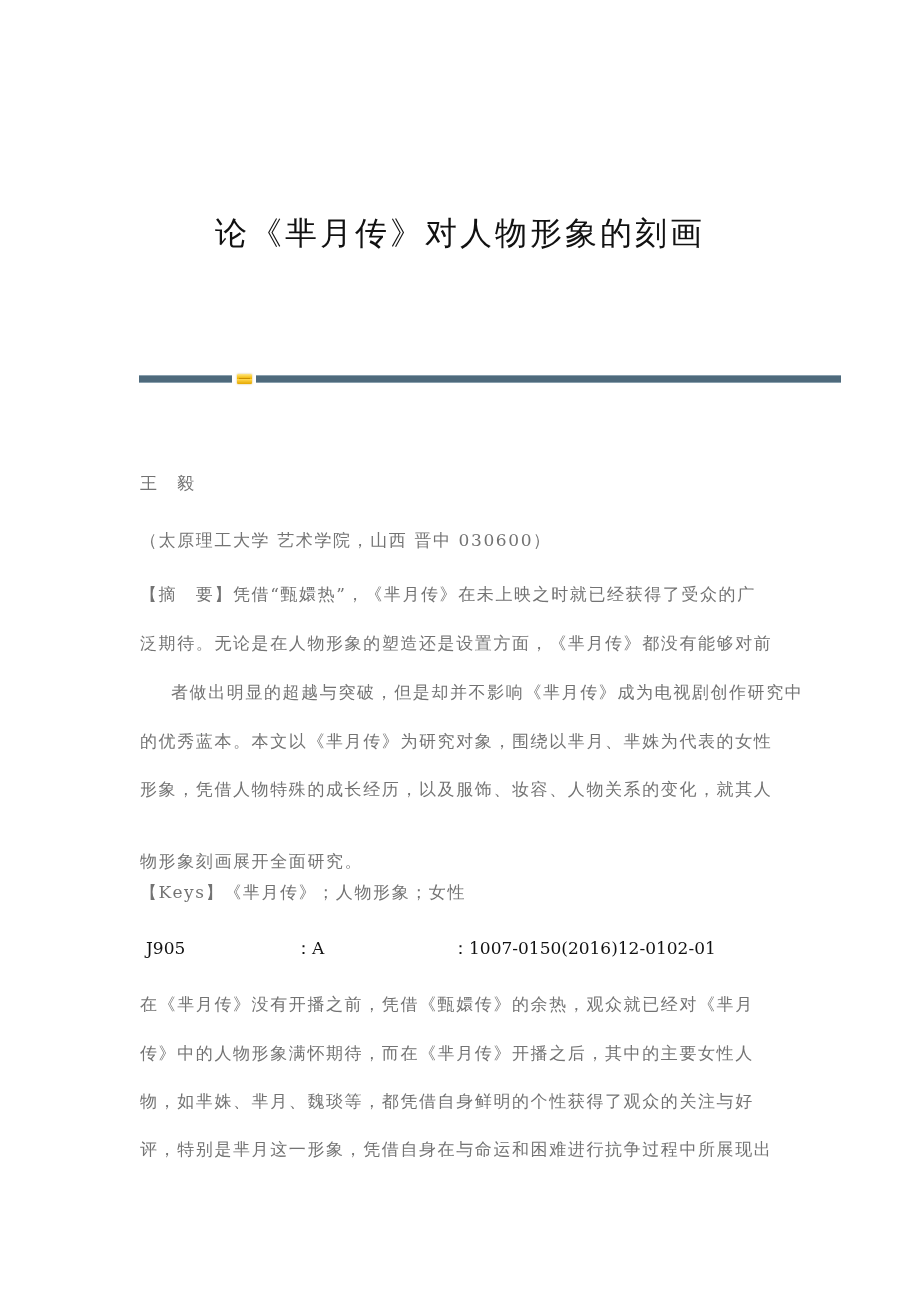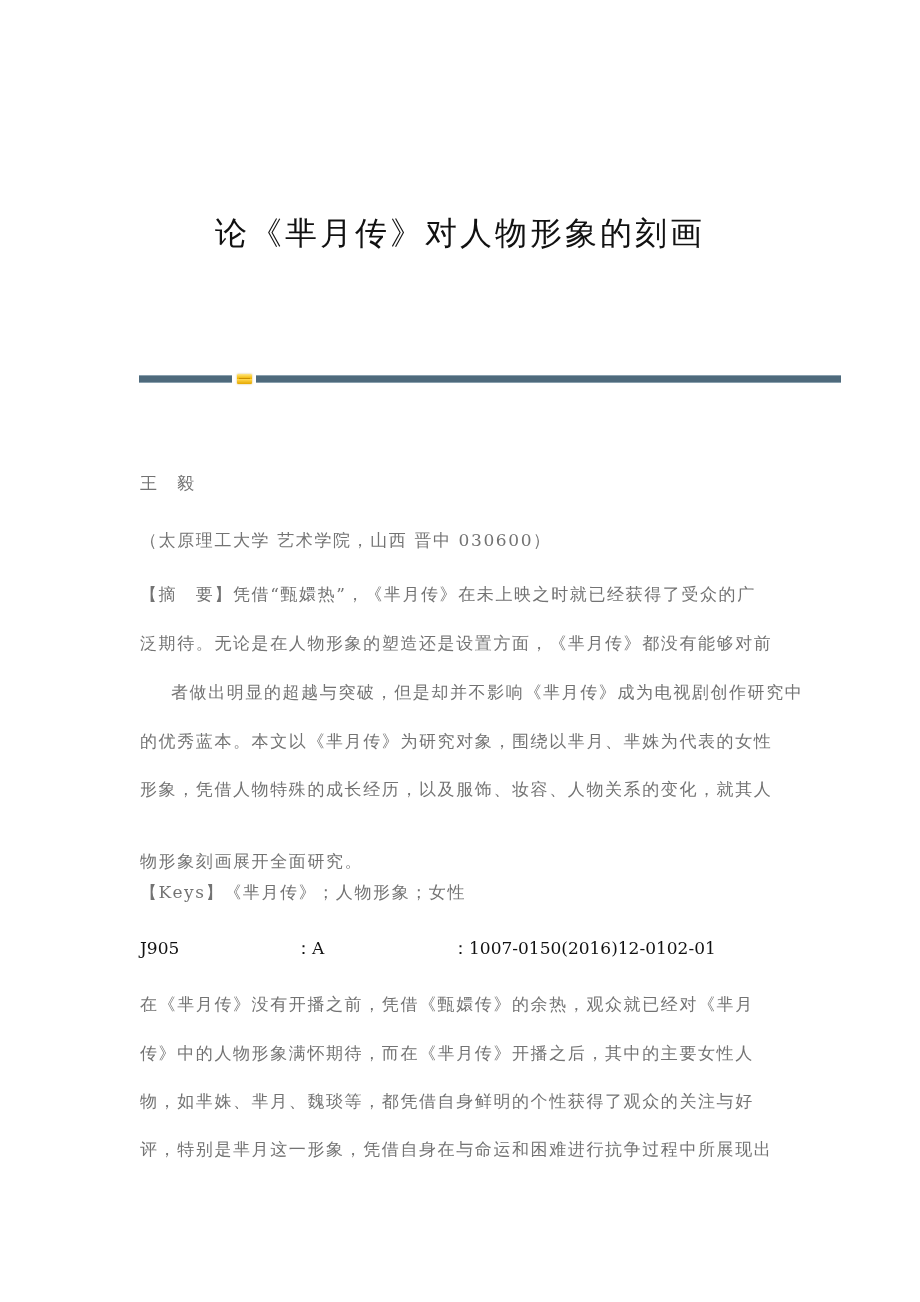--- a/index.html
+++ b/index.html
@@ -101,21 +101,21 @@
   <div class="line" style="top:633px;">泛期待。无论是在人物形象的塑造还是设置方面，《芈月传》都没有能够对前</div>
   <div class="line" style="top:682px;margin-left:31px;">者做出明显的超越与突破，但是却并不影响《芈月传》成为电视剧创作研究中</div>
   <div class="line" style="top:731px;">的优秀蓝本。本文以《芈月传》为研究对象，围绕以芈月、芈姝为代表的女性</div>
   <div class="line" style="top:779px;">形象，凭借人物特殊的成长经历，以及服饰、妆容、人物关系的变化，就其人</div>
   <div class="line" style="top:851px;">物形象刻画展开全面研究。</div>
 </div>
 
 <div class="line" style="top:882px;">【Keys】《芈月传》；人物形象；女性</div>
 
 <div class="meta-row">
-  <span style="left:0;">J905</span>
+  <span style="left:6px;">J905</span>
   <span style="left:155px;">：A</span>
   <span style="left:312px;">：1007-0150(2016)12-0102-01</span>
 </div>
 
 <div>
   <div class="line" style="top:994px;">在《芈月传》没有开播之前，凭借《甄嬛传》的余热，观众就已经对《芈月</div>
   <div class="line" style="top:1043px;">传》中的人物形象满怀期待，而在《芈月传》开播之后，其中的主要女性人</div>
   <div class="line" style="top:1091px;">物，如芈姝、芈月、魏琰等，都凭借自身鲜明的个性获得了观众的关注与好</div>
   <div class="line" style="top:1139px;">评，特别是芈月这一形象，凭借自身在与命运和困难进行抗争过程中所展现出</div>
 </div>

